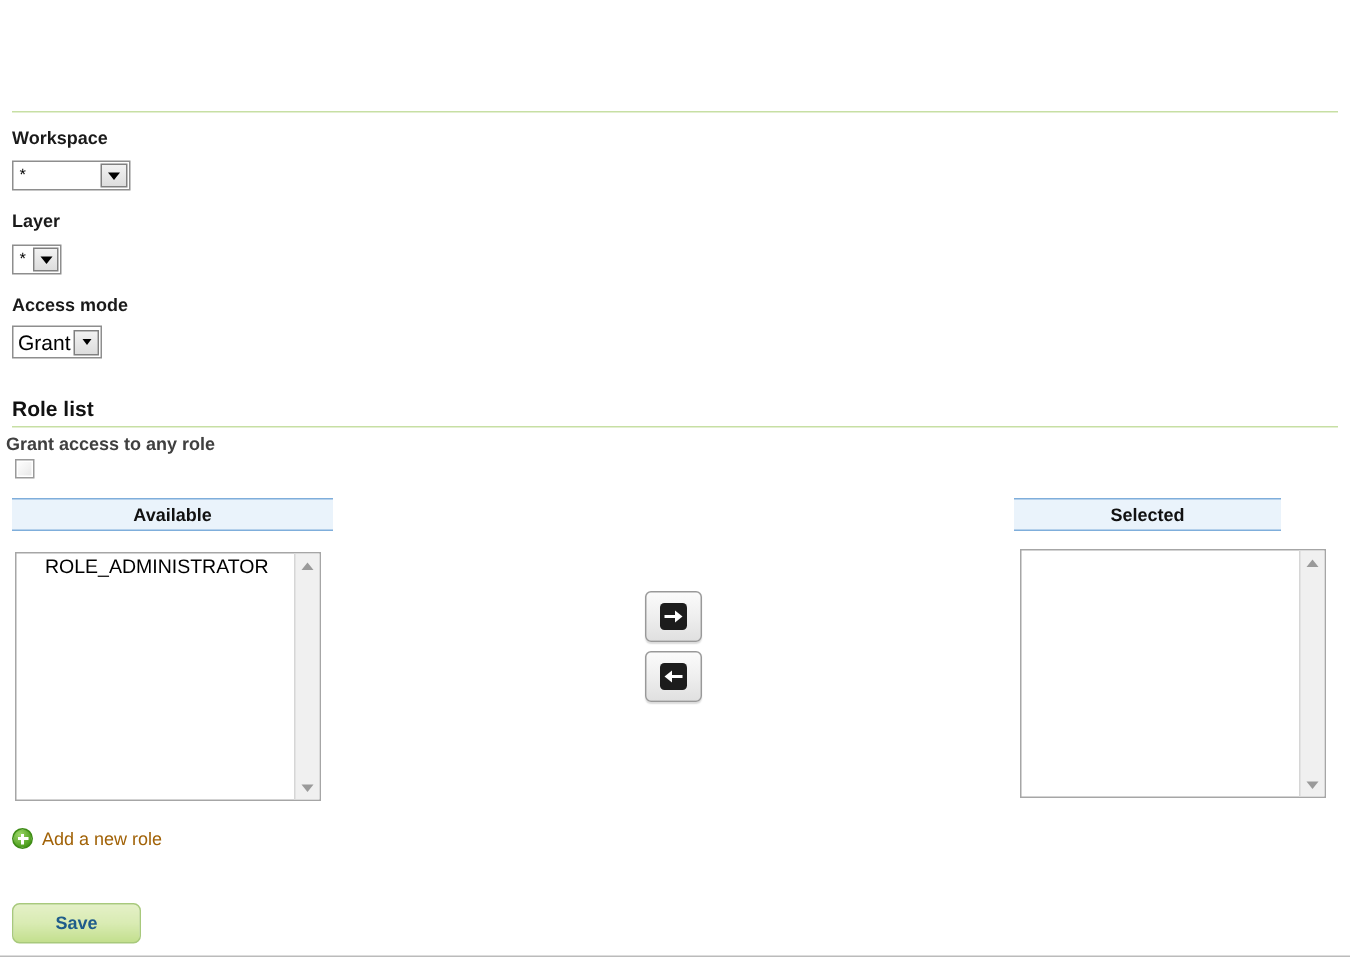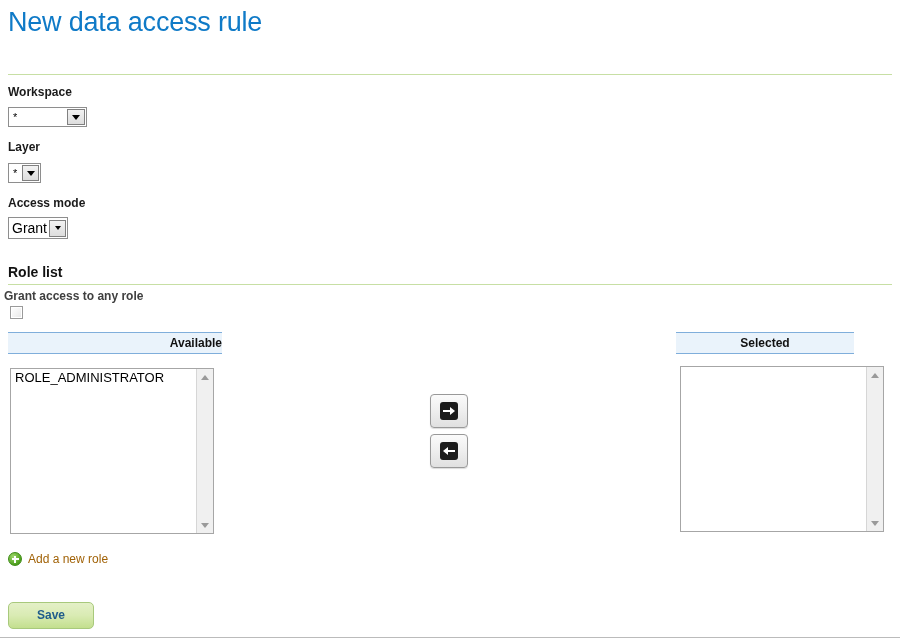--- a/index.html
+++ b/index.html
@@ -185,32 +185,32 @@
     height: 22px;
     line-height: 20px;
     text-align: center;
     font-size: 12px;
     font-weight: bold;
     color: #111111;
     background: #EAF3FB;
     border-top: 1px solid #7FAEDB;
     border-bottom: 1px solid #7FAEDB;
   }
-  #header-available { left: 8px;   top: 332px; width: 214px; text-align: right; }
+  #header-available { left: 8px;   top: 332px; width: 214px; }
   #header-selected  { left: 676px; top: 332px; width: 178px; }
 
   .listbox {
     position: absolute;
     box-sizing: border-box;
     background: #ffffff;
     border: 1px solid #A6A6A6;
     overflow: hidden;
     display: flex;
   }
-  #listbox-available { left: 10px;  top: 368px; width: 204px; height: 166px; }
+  #listbox-available { left: 10px;  top: 368px; width: 204px; height: 166px; text-align: center; }
   #listbox-selected  { left: 680px; top: 366px; width: 204px; height: 166px; }
 
   .listbox .list-items {
     flex: 1 1 auto;
     padding: 1px 0 0 2px;
     overflow: hidden;
   }
   .list-option {
     font-size: 13px;
     line-height: 16px;
@@ -376,21 +376,20 @@
     white-space: nowrap;
   }
   #btn-save   { left: 8px;  top: 602px; }
   #btn-cancel { left: 59px; top: 602px; margin-top: 43px; }
 </style>
 </head>
 <body>
 
 <div class="page">
 
-  <div class="page-title">New data access rule</div>
   <div class="rule-green" id="rule-top"></div>
 
   <div class="field-label" id="label-workspace">Workspace</div>
   <div class="select" id="select-workspace">
     <span class="sel-value">*</span>
     <span class="sel-arrow">
         <span class="tri-down"></span>
       </span>
   </div>
 

